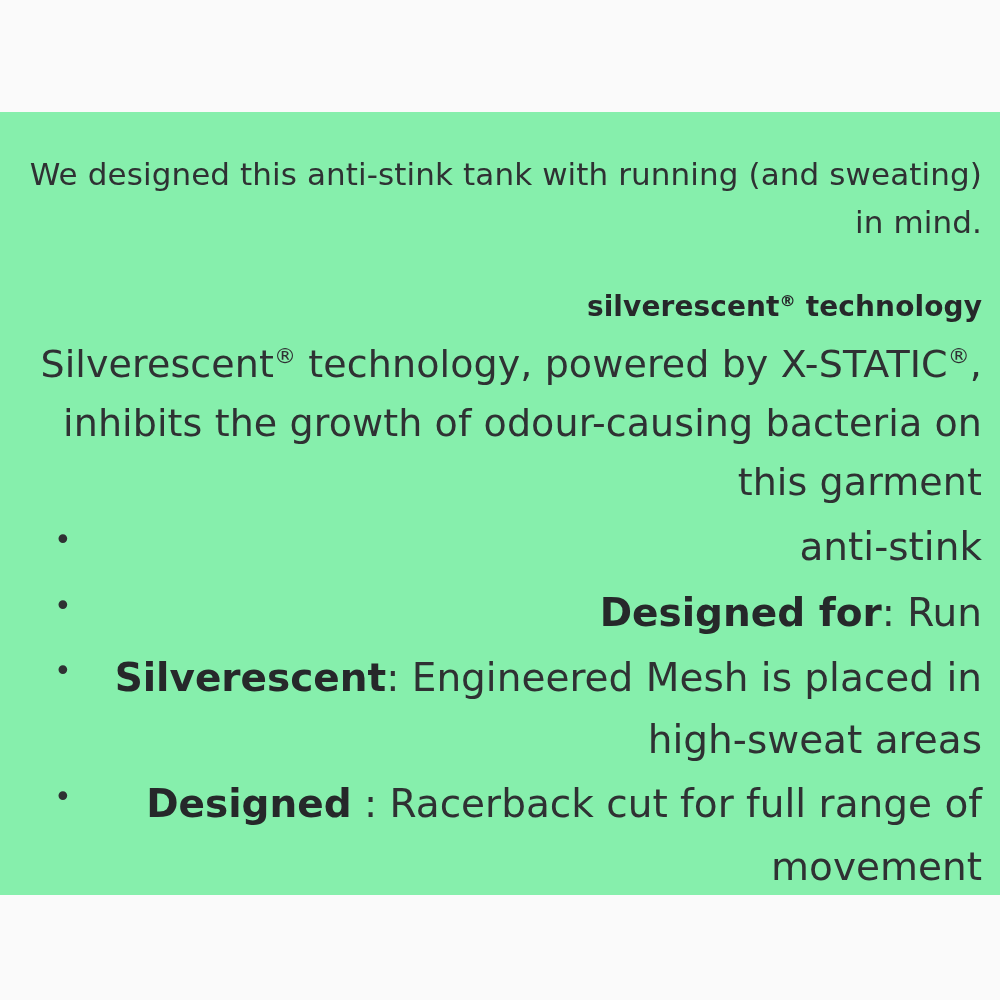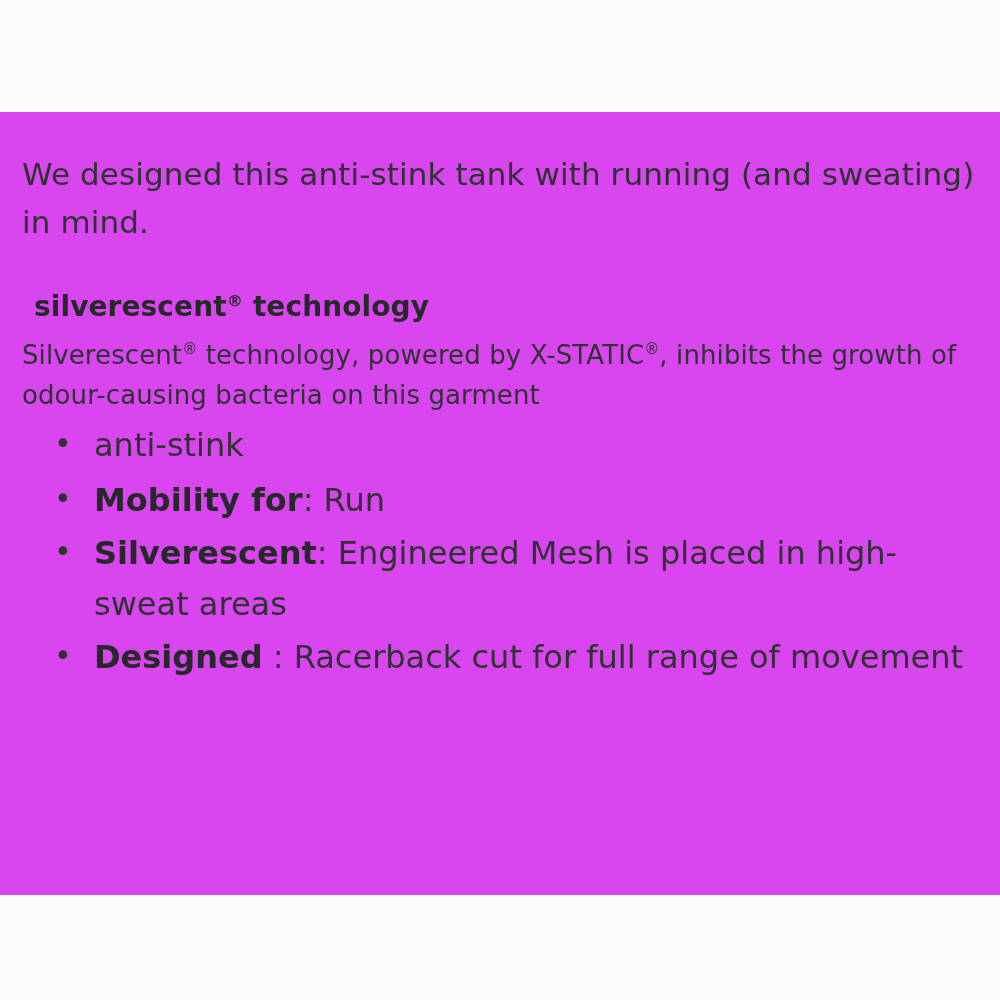--- a/index.html
+++ b/index.html
@@ -12,21 +12,22 @@
     background: #ffffff;
     font-family: "DejaVu Sans", sans-serif;
     color: #2f3133;
     overflow: hidden;
   }
   .page {
     position: relative;
     width: 1000px;
     height: 1000px;
     box-sizing: border-box;
-    background: #d946ef;
+    background: #86efac;
+    text-align: right;
   }
   .band-top {
     position: absolute;
     left: 0;
     top: 0;
     width: 1000px;
     height: 112px;
     background: #fafafa;
   }
   .band-bottom {
@@ -53,34 +54,34 @@
   }
   h2.section-heading {
     margin: 44px 0 12px 12px;
     font-size: 28px;
     font-weight: 700;
     color: #26282a;
     letter-spacing: 0.1px;
   }
   p.body-text {
     margin: 0;
-    font-size: 26px;
+    font-size: 38px;
     line-height: 1.55;
     font-weight: 400;
     color: #2f3133;
     letter-spacing: 0.1px;
   }
   ul.bullets {
     margin: 4px 0 0 0;
     padding-left: 72px;
     list-style: none;
   }
   ul.bullets li {
     position: relative;
-    font-size: 32px;
+    font-size: 39px;
     line-height: 1.6;
     color: #2f3133;
     margin-bottom: 2px;
   }
   ul.bullets li::before {
     content: "\2022";
     position: absolute;
     left: -40px;
     top: 0;
     font-size: 30px;
@@ -114,19 +115,19 @@
     <h2 class="section-heading"><span>silverescent</span><sup>®</sup><span> technology</span></h2>
 
     <p class="body-text"><span>Silverescent</span><sup>®</sup><span> technology, powered by X-STATIC</span><sup>®</sup><span>, inhibits the growth of odour-causing bacteria on this garment</span></p>
 
     <ul class="bullets">
       <li><span>anti-stink</span></li>
     </ul>
 
 
     <ul class="bullets">
-      <li><span class="lbl">Mobility for</span><span>: Run</span></li>
+      <li><span class="lbl">Designed for</span><span>: Run</span></li>
       <li><span class="lbl">Silverescent</span><span>: Engineered Mesh is placed in high-sweat areas</span></li>
       <li><span class="lbl">Designed</span><span> : Racerback cut for full range of movement</span></li>
     </ul>
 
   </div>
 </div>
 
 </body></html>

